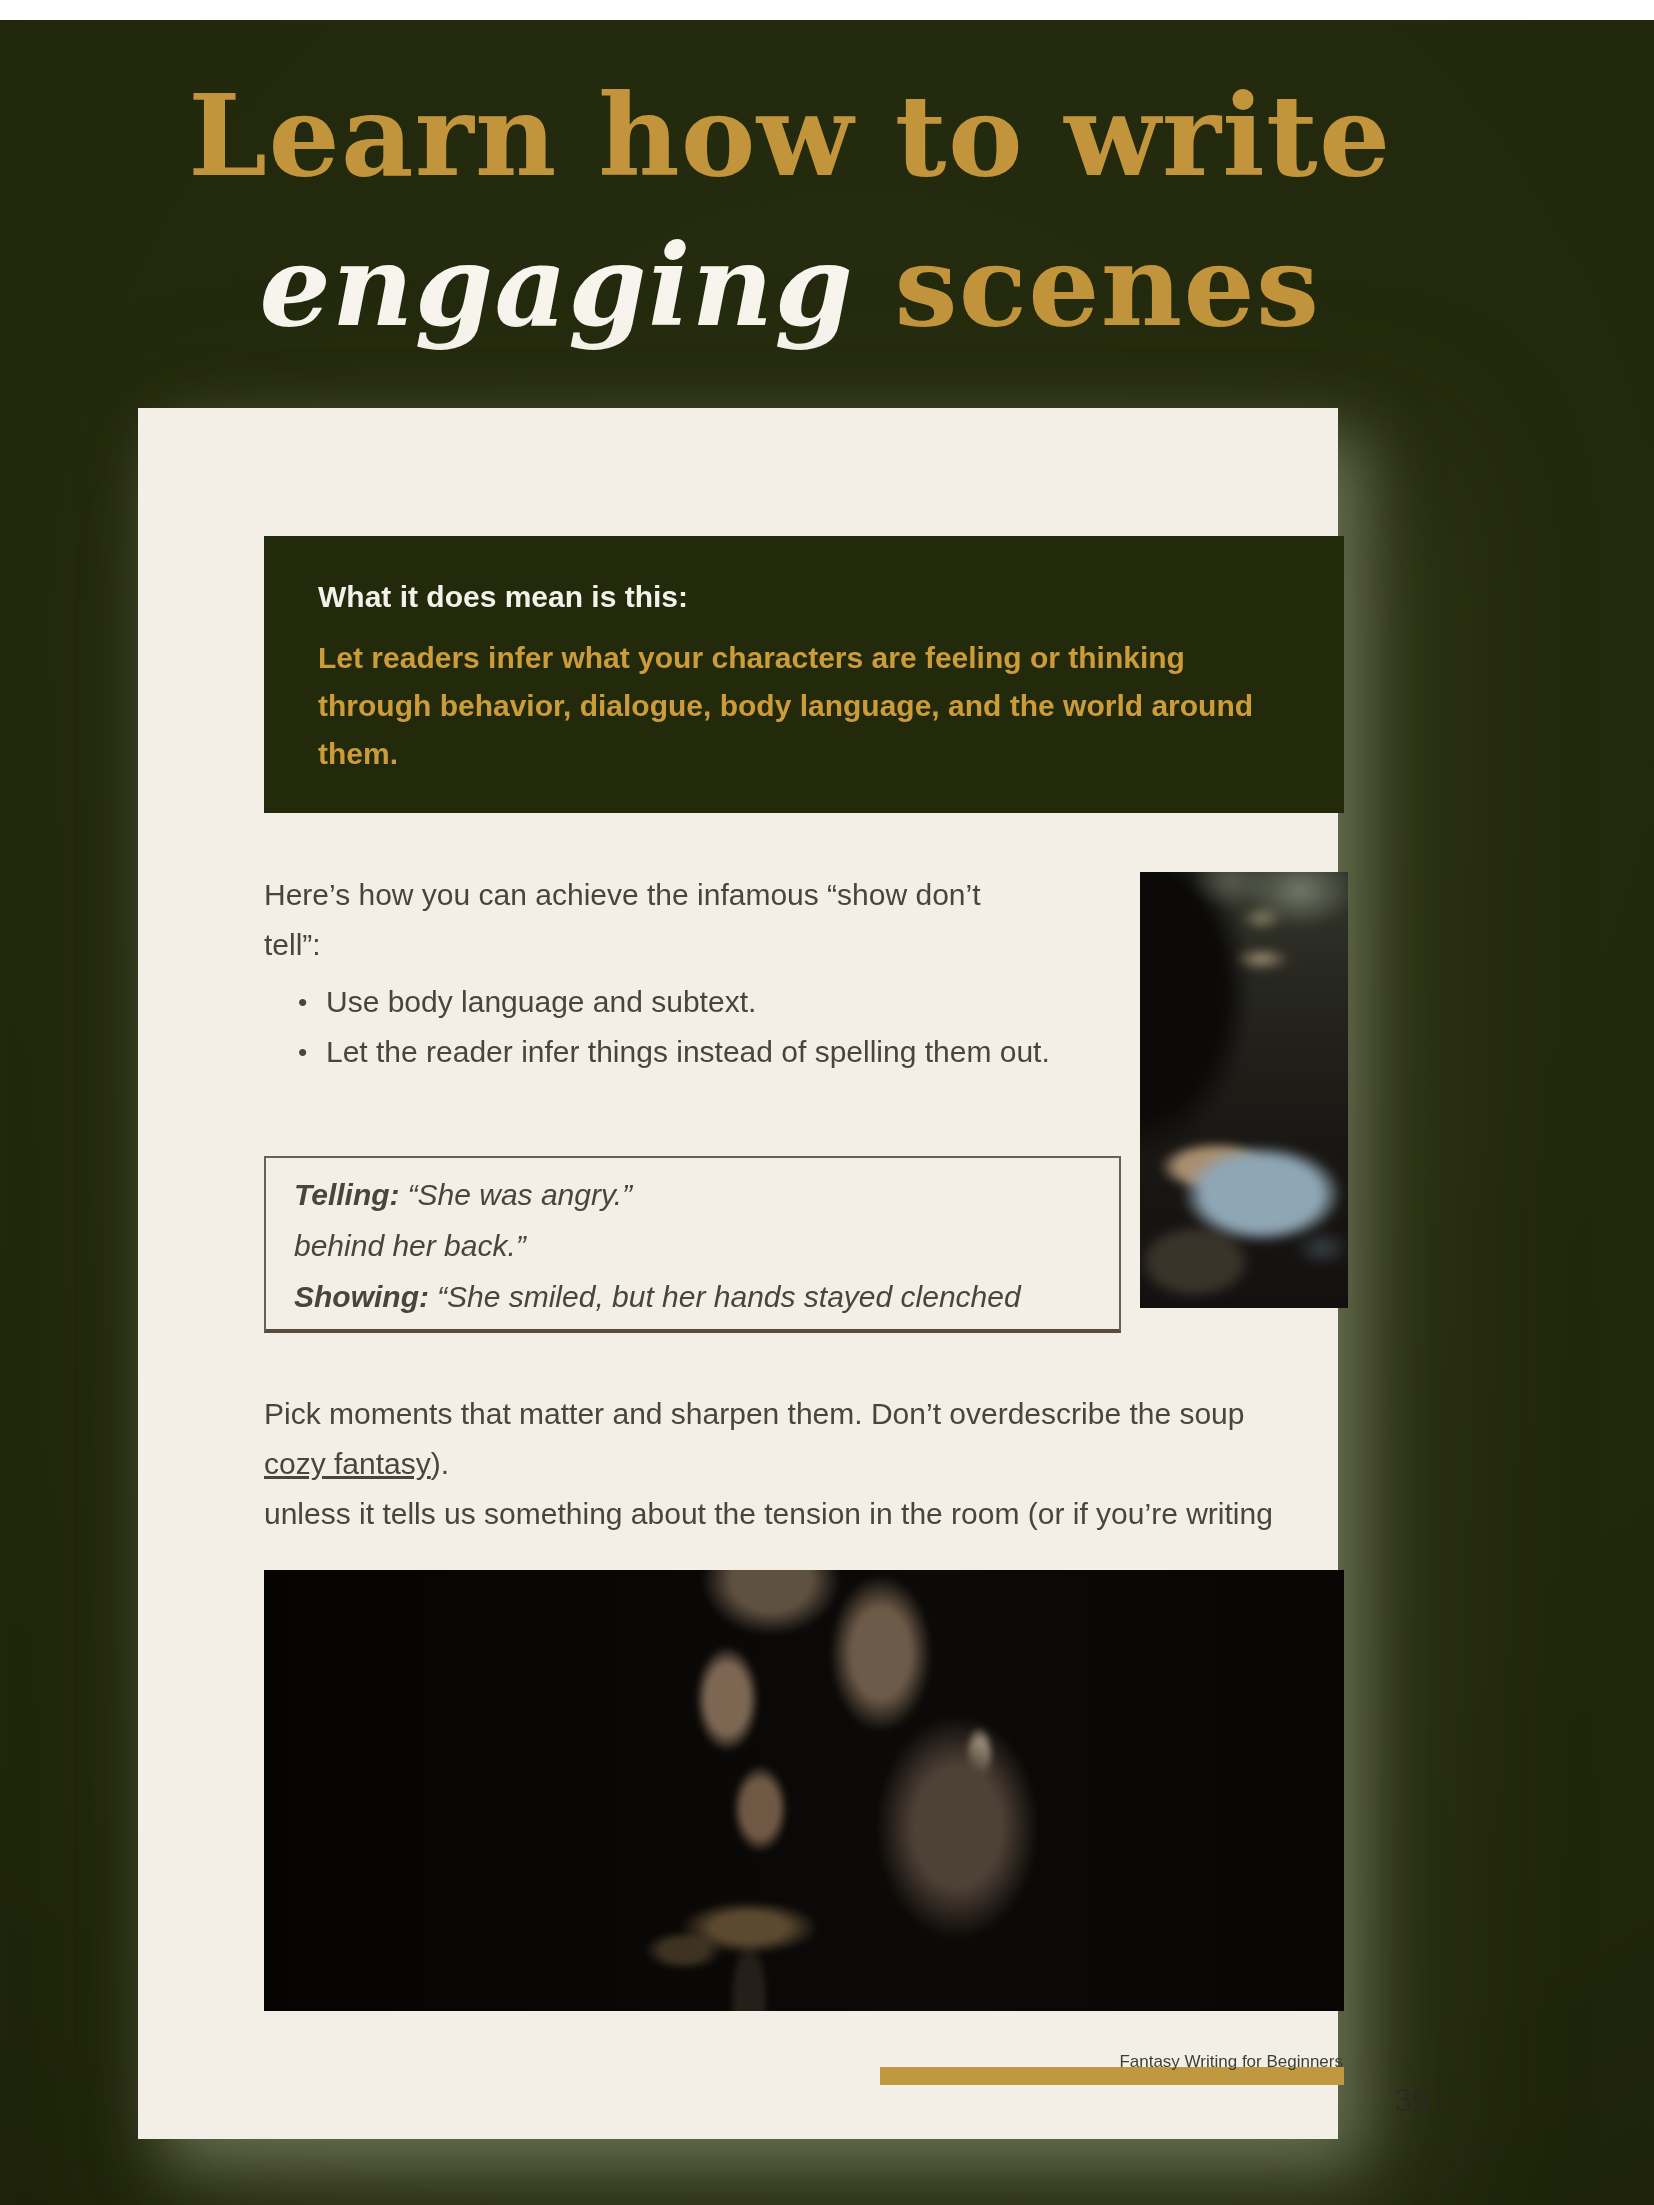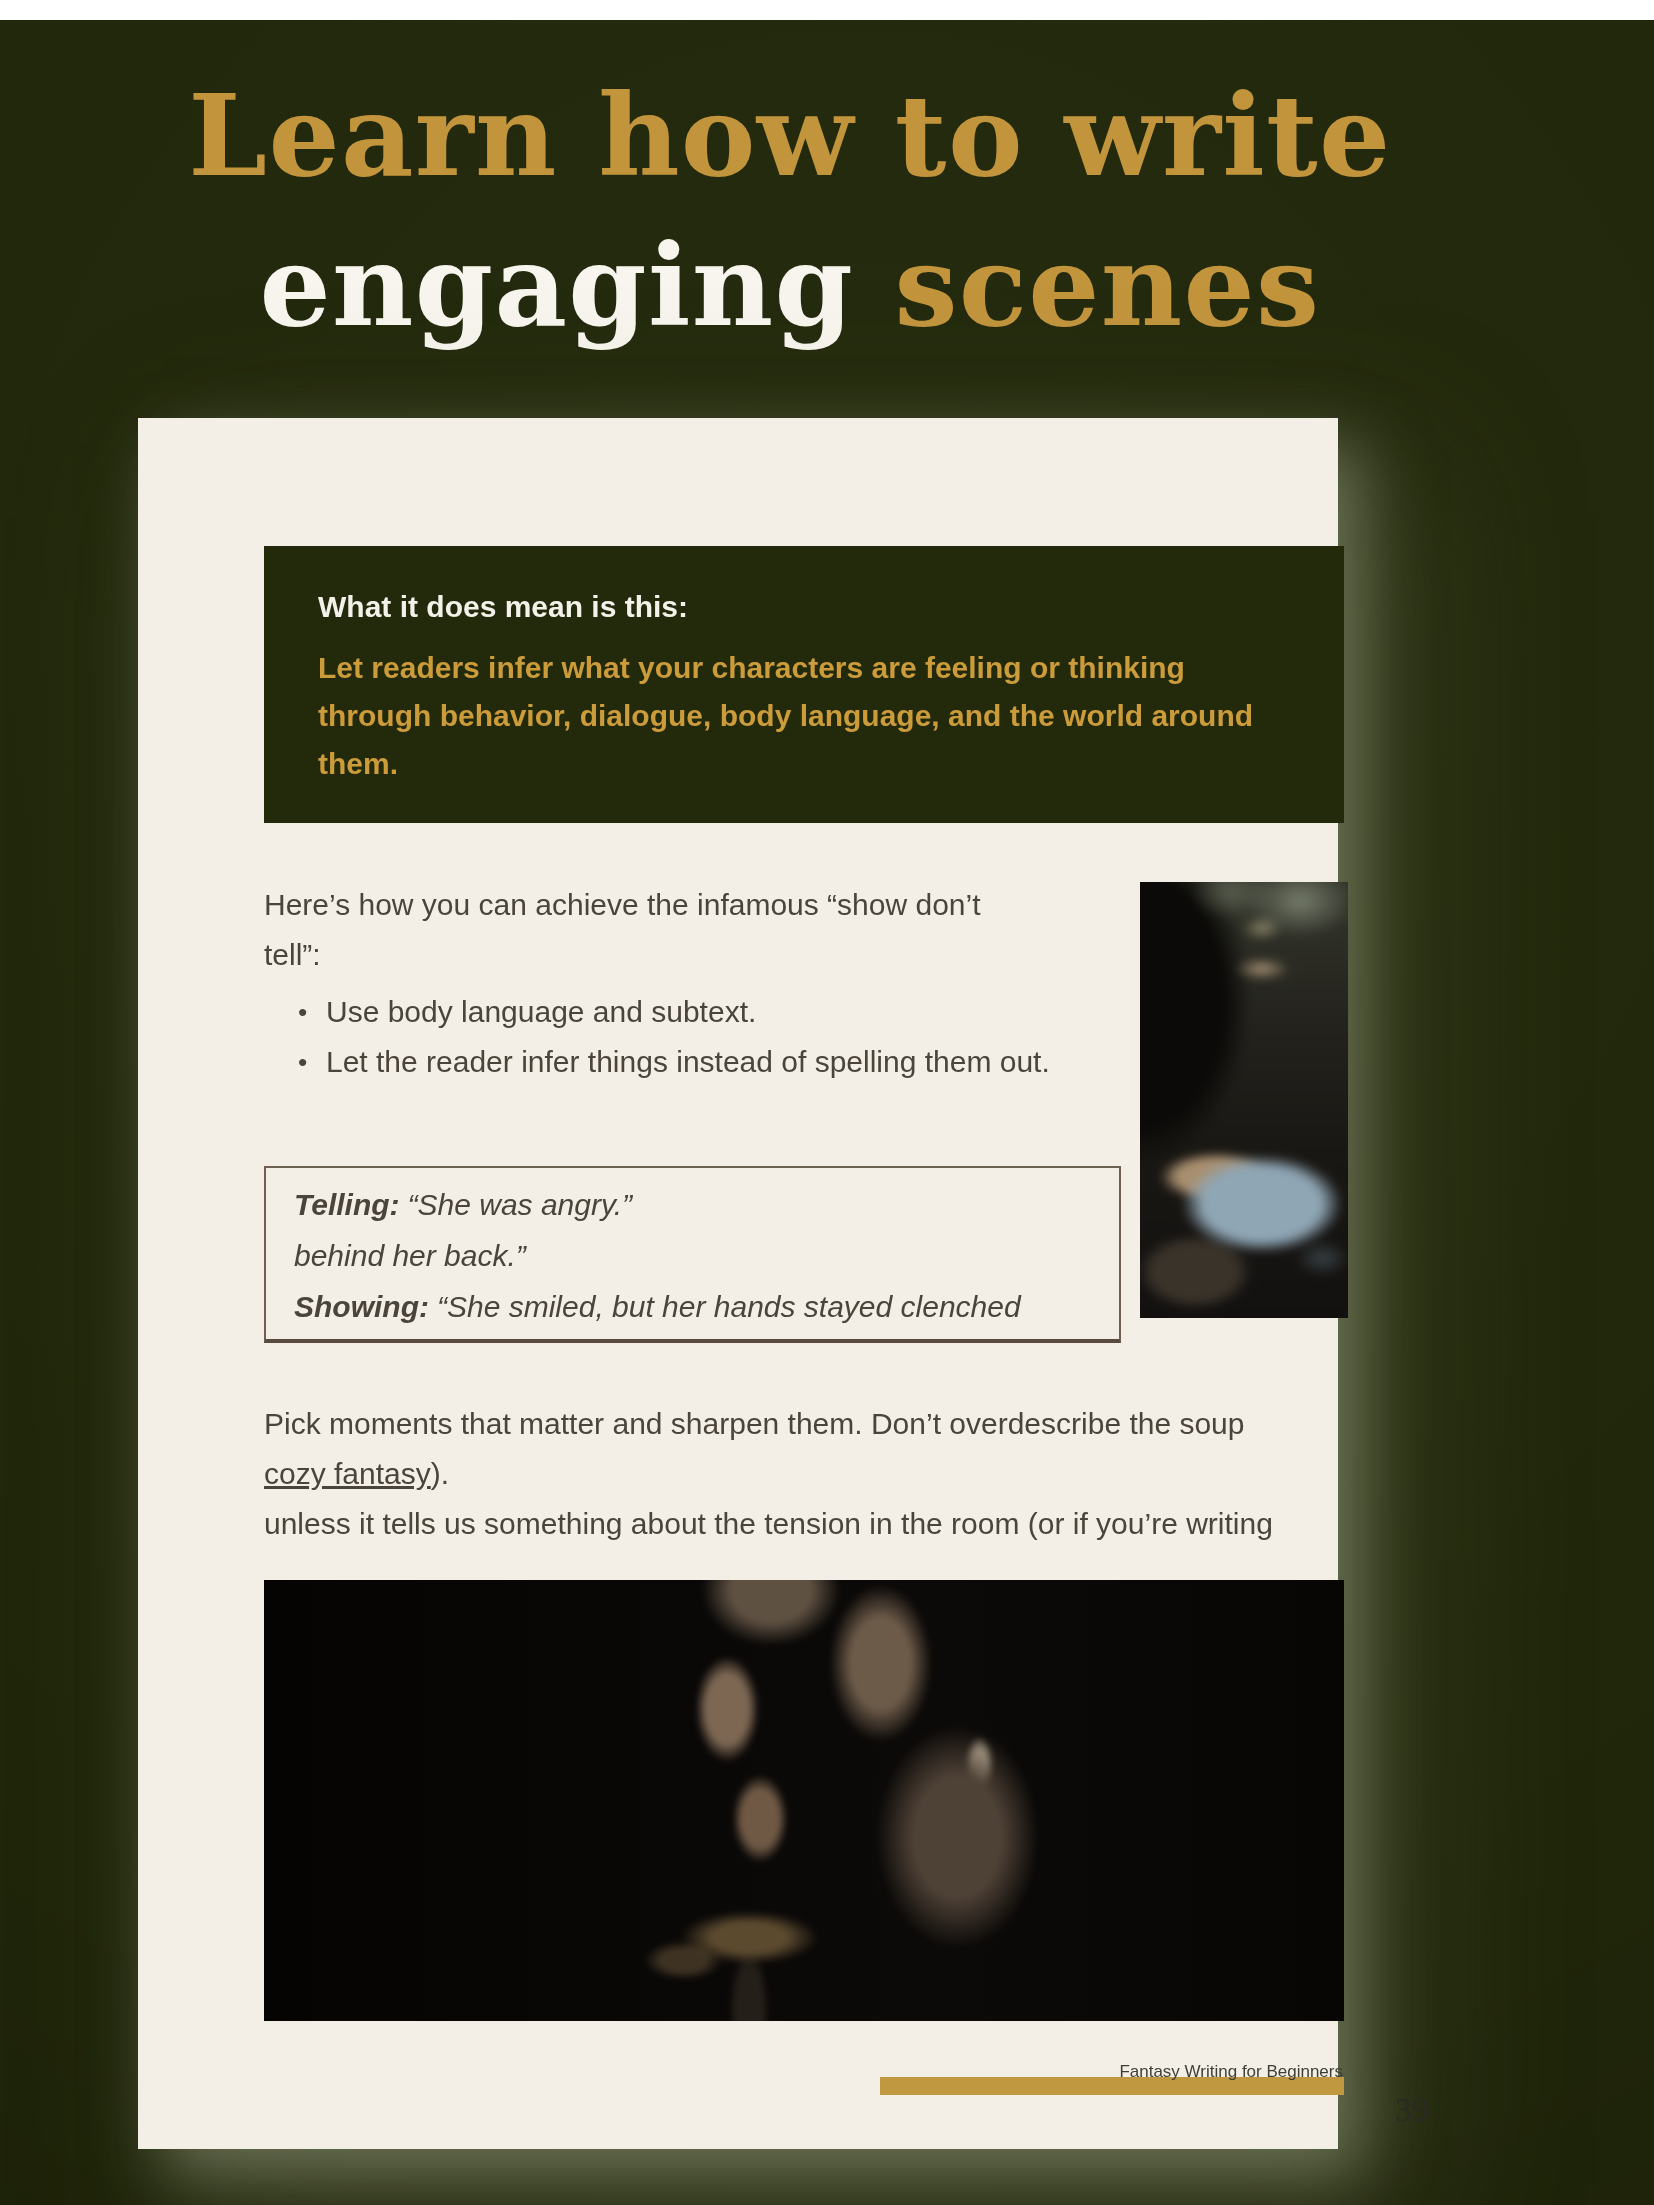--- a/index.html
+++ b/index.html
@@ -18,25 +18,25 @@
 
   
   .title {
     position: absolute; left: 112px; top: 41px; width: 1356px;
     text-align: center;
     font-family: "DejaVu Serif", serif;
     font-weight: bold;
     font-size: 112px; line-height: 150px; letter-spacing: 1.3px;
   }
   .title .gold { color: #c2953d; }
-  .title .white { color: #f8f5ee; }
+  .title .white { color: #f8f5ee; font-style: italic; }
 
   
   .card {
-    position: absolute; left: 138px; top: 398px;
+    position: absolute; left: 138px; top: 388px;
     width: 1200px; height: 1731px;
     background: #f3efe6;
     box-shadow: 25px 26.5px 60px 0 rgba(152,158,132,0.55),
                 63px 66px 146px 20px rgba(85,92,60,0.35);
   }
 
   
   .callout {
     position: absolute; left: 126px; top: 128px;
     width: 1080px; height: 277px;

